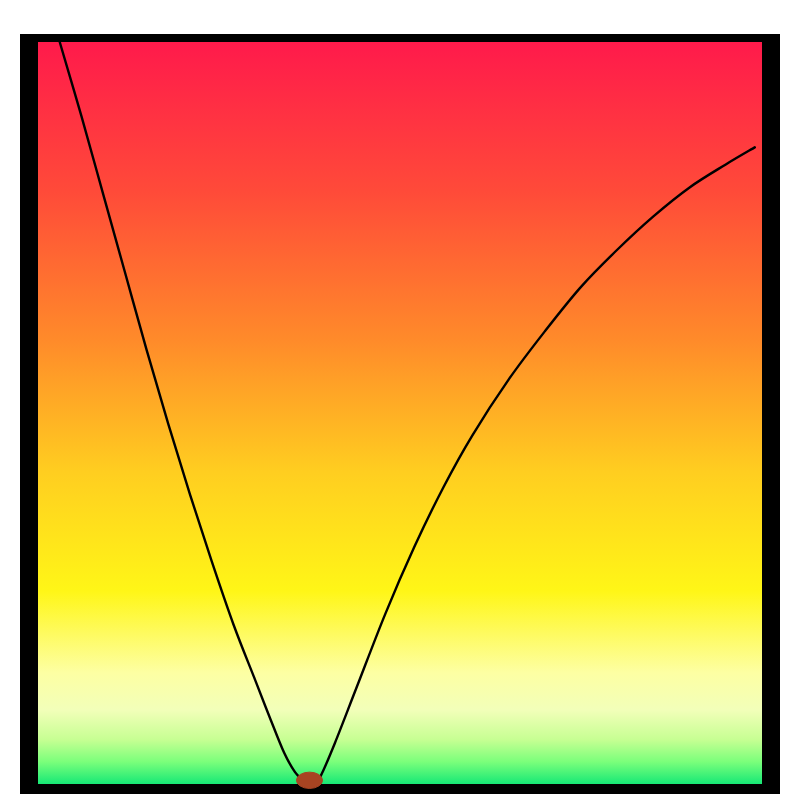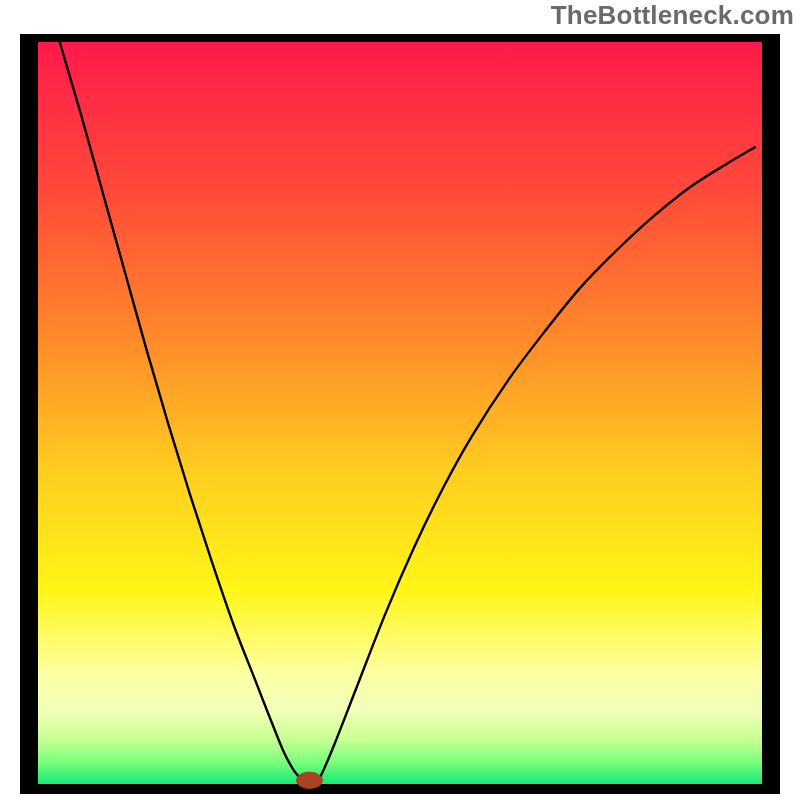--- a/index.html
+++ b/index.html
@@ -46,21 +46,20 @@
   .marker {
     fill: #a84422;
     stroke: #a84422;
   }
 </style>
 </head>
 <body>
 
 <div class="frame">
 
-  <div class="watermark">TheBottleneck.com</div>
 
   <div class="plot">
     <svg class="chart" viewBox="0 0 760 760" preserveAspectRatio="none">
       <defs>
         <linearGradient id="bg-grad" x1="0" y1="0" x2="0" y2="1">
             <stop offset="0%" stop-color="#ff1a4b"></stop>
             <stop offset="20%" stop-color="#ff4a39"></stop>
             <stop offset="40%" stop-color="#ff8a2a"></stop>
             <stop offset="57.99999999999999%" stop-color="#ffce20"></stop>
             <stop offset="74%" stop-color="#fff617"></stop>

